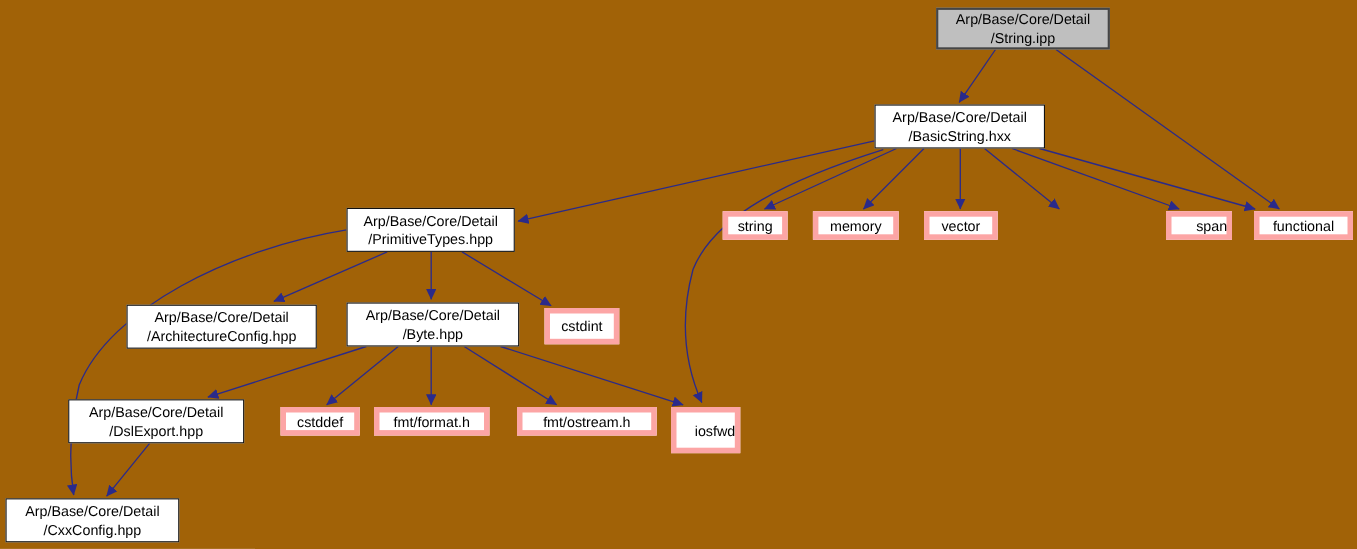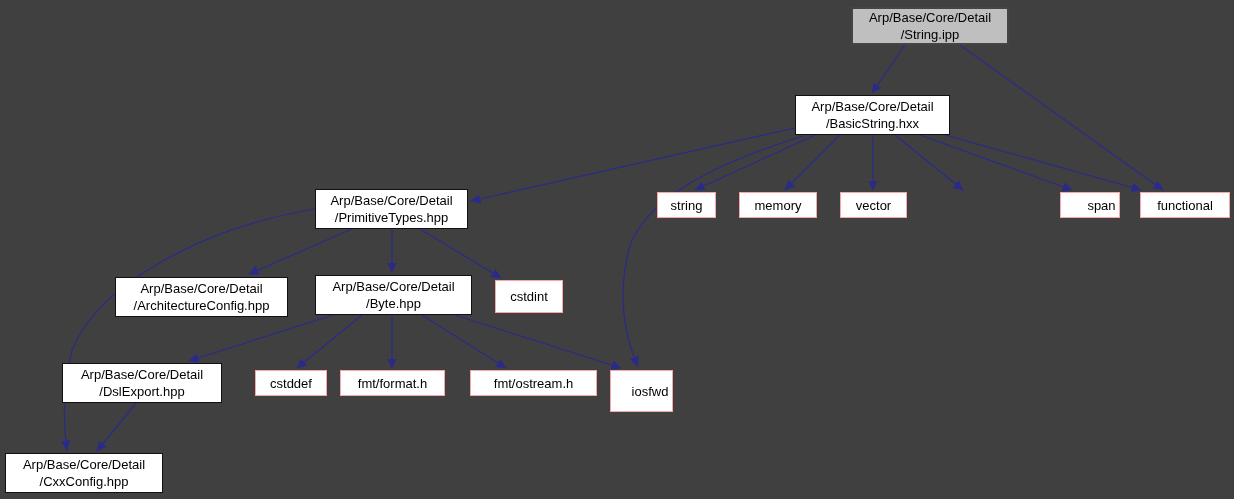--- a/index.html
+++ b/index.html
@@ -1,29 +1,29 @@
 <!DOCTYPE html>
 <html><head>
 <meta charset="utf-8">
 <style>
   html,body{margin:0;padding:0;background:#ffffff;}
   .stage{
-    position:relative;width:1234px;height:499px;background:#404040;
+    position:relative;width:1234px;height:499px;background:#a16207;
     font-family:"Liberation Sans","DejaVu Sans",sans-serif;overflow:hidden;
   }
   svg.edges{position:absolute;left:0;top:0;width:1234px;height:499px;}
   .edge{fill:none;stroke-width:1.2px;}
   .node{
     position:absolute;box-sizing:border-box;display:flex;align-items:center;justify-content:center;
     text-align:center;white-space:pre-line;background:#ffffff;color:#000000;
     font-size:13px;line-height:17px;padding:1px 3px;
   }
   .node.internal{border:1.5px solid #111111;}
   .node.current{background:#bfbfbf;border:2px solid #454545;}
-  .node.external{border:1px solid #fca5a5;line-height:15px;}
+  .node.external{border:5px solid #fca5a5;line-height:15px;}
 </style>
 </head>
 <body>
 
 <div class="stage">
   <svg class="edges" xmlns="http://www.w3.org/2000/svg">
     <defs>
       <marker id="ah" markerUnits="userSpaceOnUse" markerWidth="12" markerHeight="11" refX="9.5" refY="4.75" orient="auto">
         <path d="M0,0 L10,4.75 L0,9.5 z" fill="#2a2a8a"></path>
       </marker>

